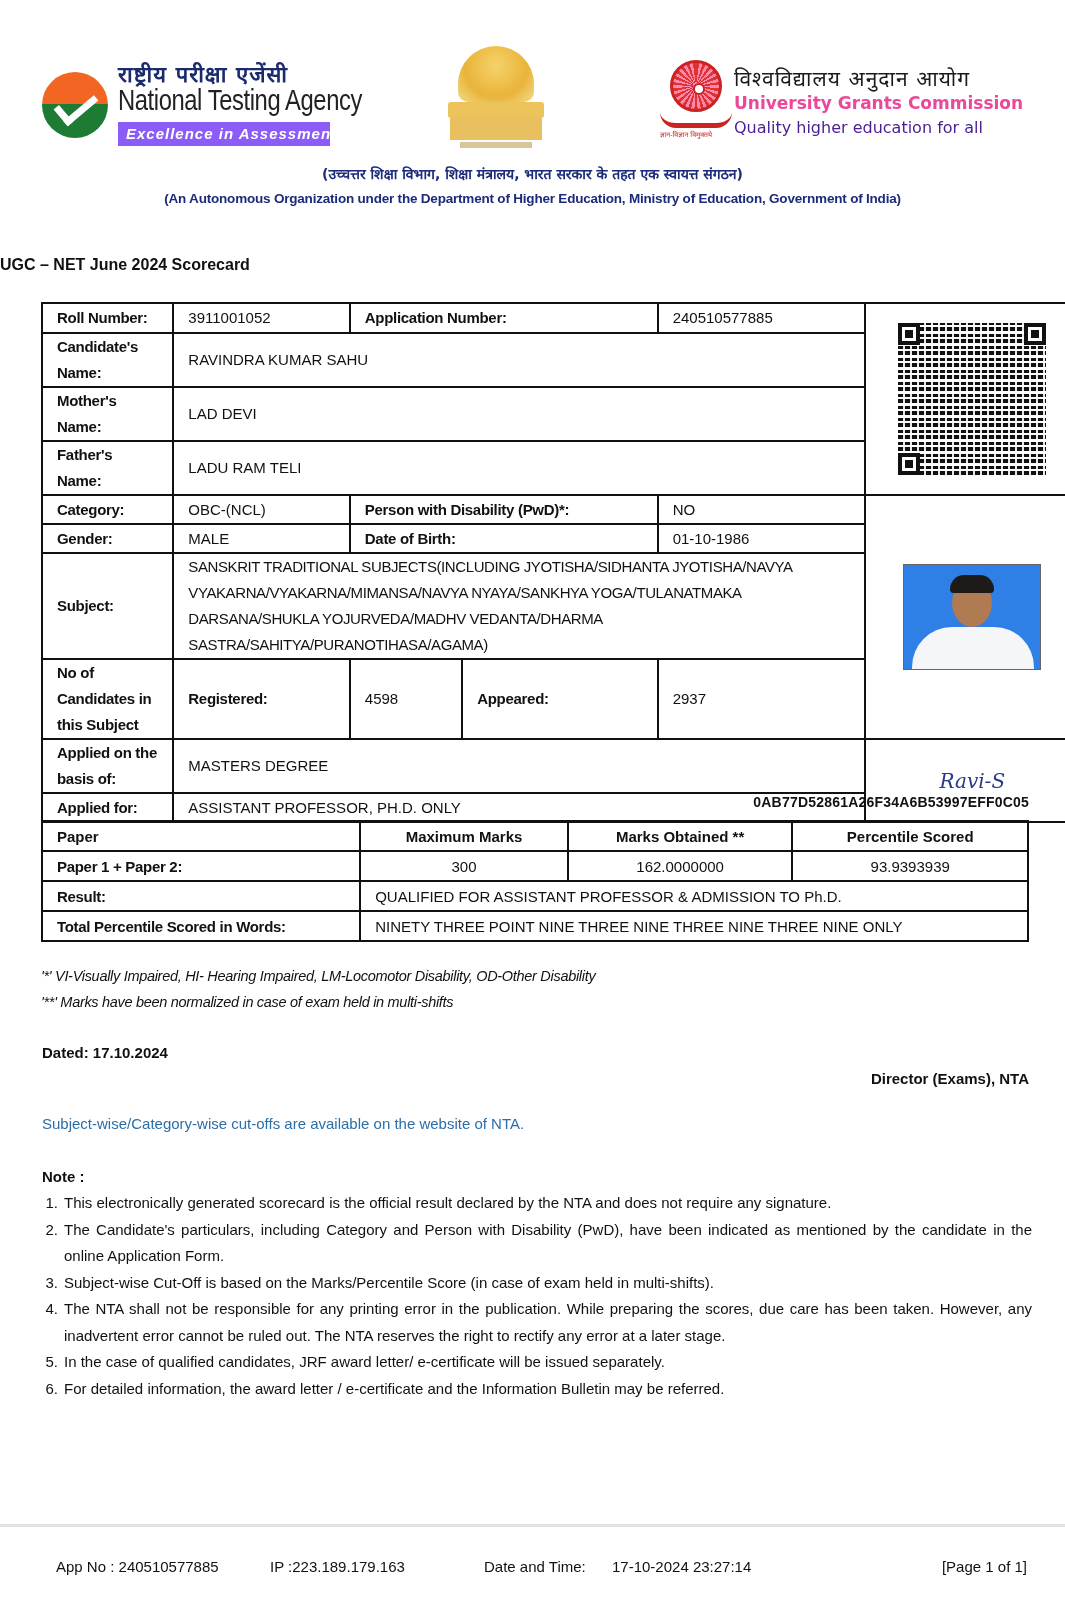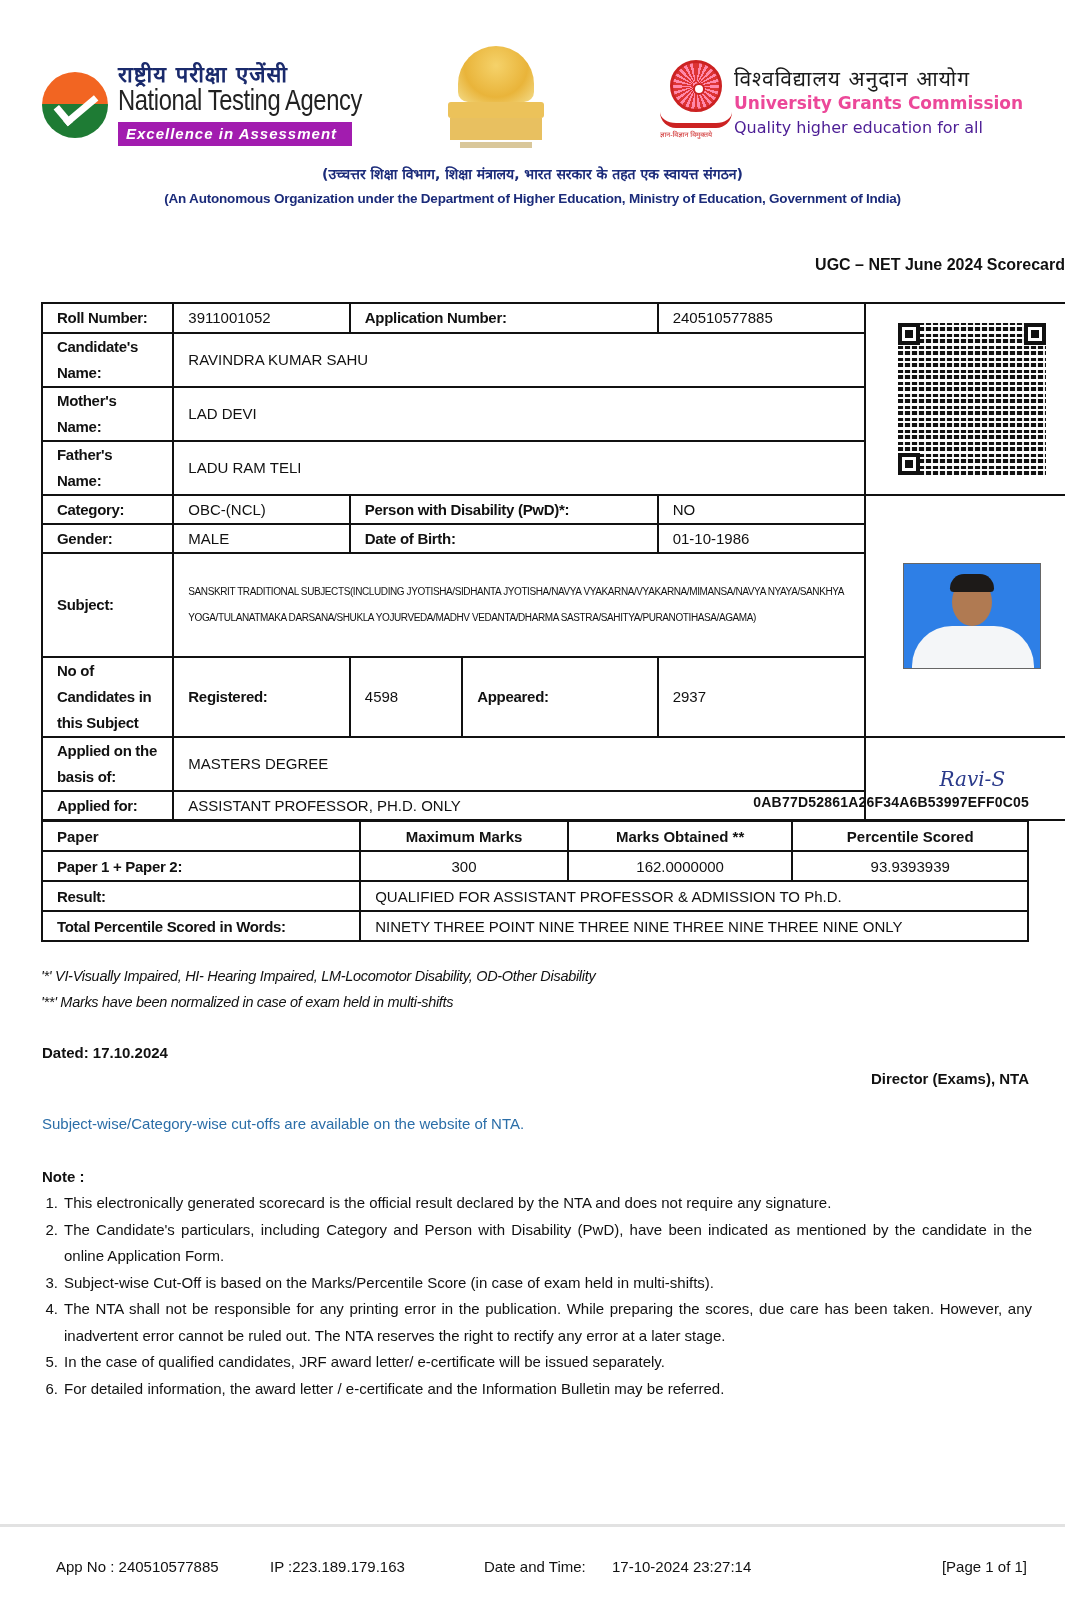--- a/index.html
+++ b/index.html
@@ -8,21 +8,21 @@
 
   
   .header { position: absolute; left: 0; top: 0; width: 1065px; height: 220px; }
   .nta-logo { position: absolute; left: 40px; top: 58px; width: 320px; height: 90px; }
   .nta-circle { position: absolute; left: 2px; top: 14px; width: 66px; height: 66px; border-radius: 50%;
     background: linear-gradient(180deg, #f26522 0%, #f26522 48%, #1e7b34 48%, #1e7b34 100%); overflow: hidden; }
   .nta-check { position: absolute; left: 14px; top: 22px; width: 40px; height: 22px;
     border-left: 7px solid #fff; border-bottom: 7px solid #fff; transform: rotate(-40deg); }
   .nta-hindi { position: absolute; left: 78px; top: 0; font-family: "DejaVu Serif", serif; font-weight: bold; font-size: 22px; color: #1a2a6c; letter-spacing: 1px; white-space: nowrap; }
   .nta-english { position: absolute; left: 78px; top: 26px; font-family: "Liberation Sans Narrow", "Liberation Sans", sans-serif; font-size: 29px; color: #222; letter-spacing: -0.5px; white-space: nowrap; transform: scaleX(0.82); transform-origin: left; }
-  .nta-tagline { position: absolute; left: 78px; top: 64px; width: 234px; height: 24px; background: #a21caf; color: #fff; font-style: italic; font-weight: bold; font-size: 15px; letter-spacing: 1px; line-height: 24px; padding-left: 8px; white-space: nowrap; }
+  .nta-tagline { position: absolute; left: 78px; top: 64px; width: 212px; height: 24px; background: #8b5cf6; color: #fff; font-style: italic; font-weight: bold; font-size: 15px; letter-spacing: 1px; line-height: 24px; padding-left: 8px; white-space: nowrap; }
 
   .emblem { position: absolute; left: 436px; top: 46px; width: 120px; height: 108px; }
   .emblem-lions { position: absolute; left: 22px; top: 0; width: 76px; height: 56px; border-radius: 38px 38px 10px 10px;
     background: radial-gradient(circle at 50% 35%, #f5d26a 0%, #e9b43a 60%, #f3dc8a 100%); }
   .emblem-abacus { position: absolute; left: 12px; top: 56px; width: 96px; height: 16px; background: #ecc25a; border-radius: 3px; }
   .emblem-base { position: absolute; left: 14px; top: 72px; width: 92px; height: 22px; background: #e8c060; }
   .emblem-motto { position: absolute; left: 24px; top: 96px; width: 72px; height: 6px; background: #d9c79a; }
 
   .ugc-logo { position: absolute; left: 660px; top: 60px; width: 370px; height: 84px; }
   .ugc-wheel { position: absolute; left: 10px; top: 0; width: 52px; height: 52px; border-radius: 50%;
@@ -30,21 +30,21 @@
   .ugc-wheel-center { position: absolute; left: 20px; top: 20px; width: 12px; height: 12px; border-radius: 50%; background: #fff; border: 2px solid #c22; }
   .ugc-book { position: absolute; left: 0; top: 52px; width: 72px; height: 16px; border-bottom: 5px solid #c22; border-radius: 0 0 40px 40px; }
   .ugc-book-caption { position: absolute; left: 0; top: 70px; font-size: 7px; color: #c22; white-space: nowrap; }
   .ugc-hindi { position: absolute; left: 74px; top: 4px; font-family: "DejaVu Serif", serif; font-size: 21px; color: #1a1a1a; white-space: nowrap; letter-spacing: 1px; }
   .ugc-english { position: absolute; left: 74px; top: 33px; font-family: "DejaVu Sans", sans-serif; font-weight: bold; font-size: 17px; color: #ec4899; white-space: nowrap; }
   .ugc-tagline { position: absolute; left: 74px; top: 58px; font-family: "DejaVu Sans", sans-serif; font-size: 16px; color: #4c1d95; white-space: nowrap; }
 
   .org-hindi { position: absolute; left: 0; top: 164px; width: 1065px; text-align: center; font-family: "DejaVu Sans", sans-serif; font-weight: bold; font-size: 14px; color: #1b2b7a; }
   .org-english { position: absolute; left: 0; top: 191px; width: 1065px; text-align: center; font-weight: bold; font-size: 13.5px; color: #1b2b7a; letter-spacing: -0.2px; }
 
-  .doc-title { position: absolute; left: 0; top: 256px; width: 1065px; text-align: right; font-weight: bold; font-size: 16px; }
+  .doc-title { position: absolute; left: 0; top: 256px; width: 1065px; text-align: left; font-weight: bold; font-size: 16px; }
 
   
   table { border-collapse: collapse; }
   .main-table { position: absolute; left: 41px; top: 302px; width: 1040px; }
   .main-table td { border: 2px solid #111; font-size: 15px; padding: 0 14px; vertical-align: middle; line-height: 26px; }
   .lbl { font-weight: bold; letter-spacing: -0.3px; }
   .main-table td.lbl { padding-left: 14px; }
   .qr-cell { padding: 6px 8px !important; }
   .qr { width: 148px; height: 152px; margin-left: auto; margin-right: auto; position: relative;
     background:
@@ -166,21 +166,21 @@
     </td>
   </tr>
   <tr style="height:29px">
     <td class="lbl">Gender:</td>
     <td>MALE</td>
     <td class="lbl" colspan="2">Date of Birth:</td>
     <td>01-10-1986</td>
   </tr>
   <tr style="height:104px">
     <td class="lbl">Subject:</td>
-    <td colspan="4" style="font-size:10px;letter-spacing:-0.4px;padding-right:9px">SANSKRIT TRADITIONAL SUBJECTS(INCLUDING JYOTISHA/SIDHANTA JYOTISHA/NAVYA VYAKARNA/VYAKARNA/MIMANSA/NAVYA NYAYA/SANKHYA YOGA/TULANATMAKA DARSANA/SHUKLA YOJURVEDA/MADHV VEDANTA/DHARMA SASTRA/SAHITYA/PURANOTIHASA/AGAMA)</td>
+    <td colspan="4" style="font-size:15px;letter-spacing:-0.4px;padding-right:9px">SANSKRIT TRADITIONAL SUBJECTS(INCLUDING JYOTISHA/SIDHANTA JYOTISHA/NAVYA VYAKARNA/VYAKARNA/MIMANSA/NAVYA NYAYA/SANKHYA YOGA/TULANATMAKA DARSANA/SHUKLA YOJURVEDA/MADHV VEDANTA/DHARMA SASTRA/SAHITYA/PURANOTIHASA/AGAMA)</td>
   </tr>
   <tr style="height:80px">
     <td class="lbl" style="padding-right:4px">No of Candidates in this Subject</td>
     <td class="lbl">Registered:</td>
     <td>4598</td>
     <td class="lbl">Appeared:</td>
     <td>2937</td>
   </tr>
   <tr style="height:54px">
     <td class="lbl" style="padding-right:4px">Applied on the basis of:</td>

